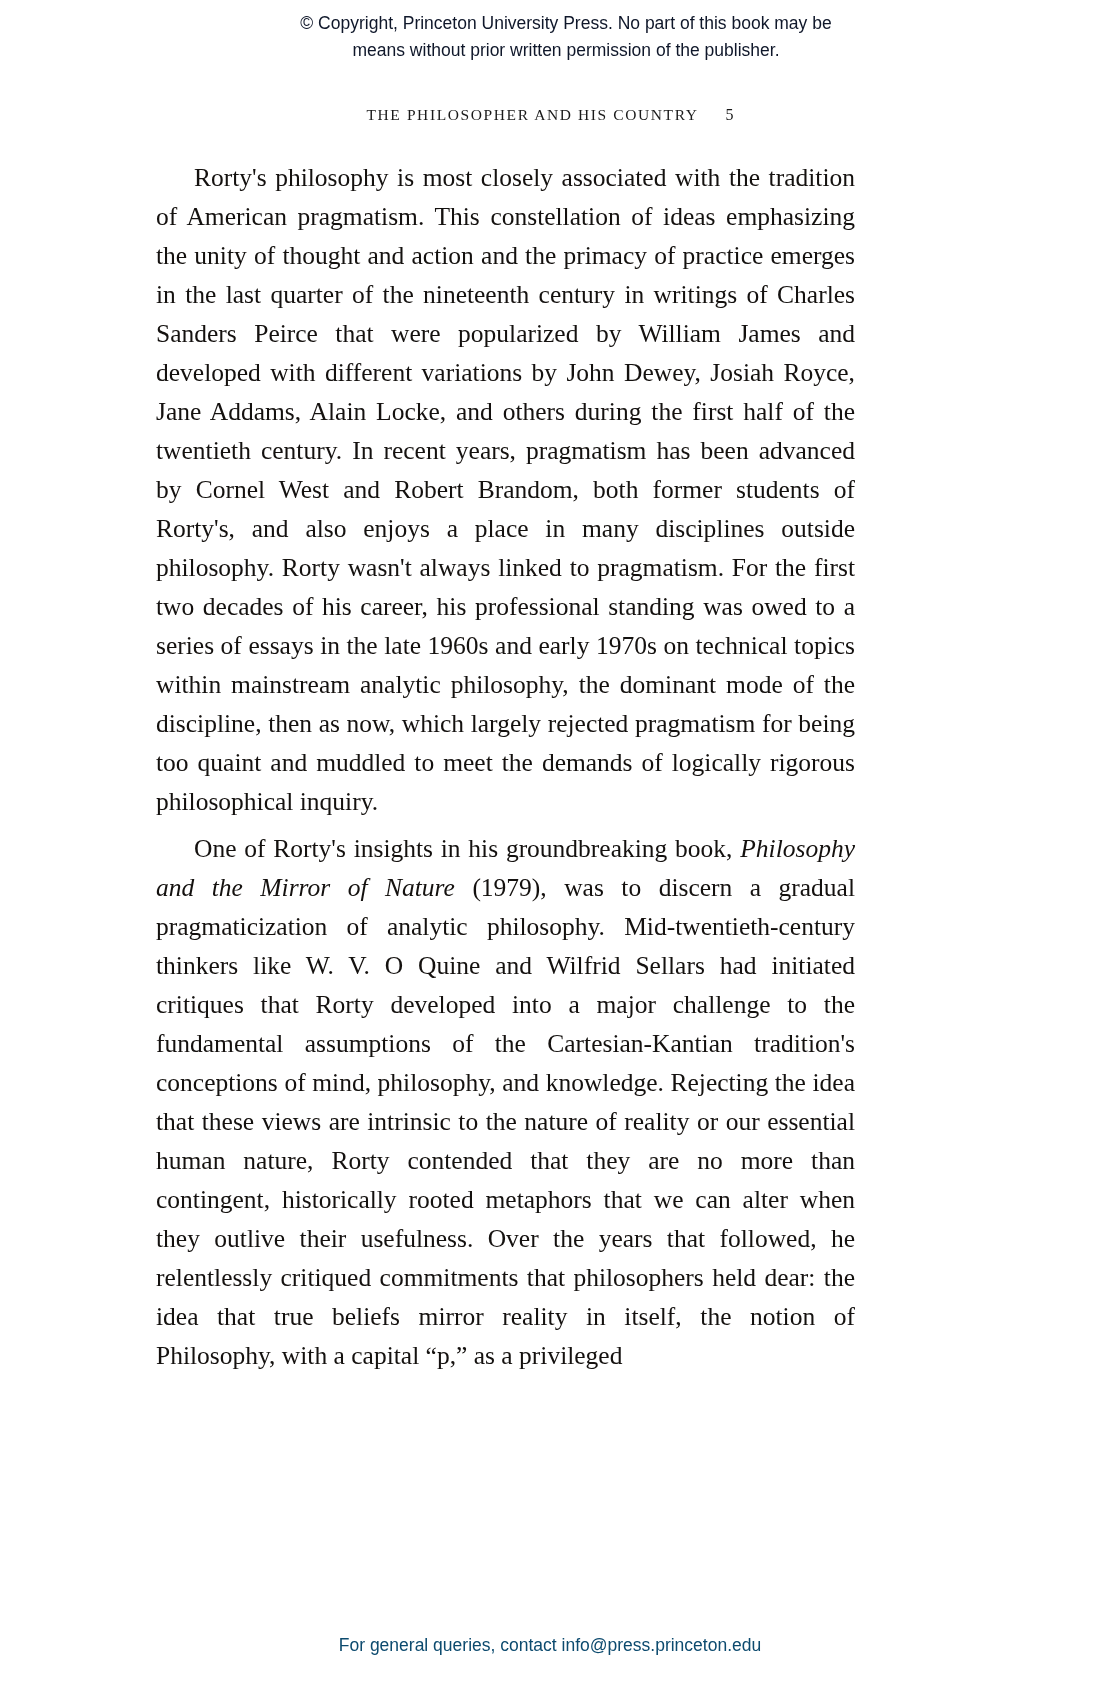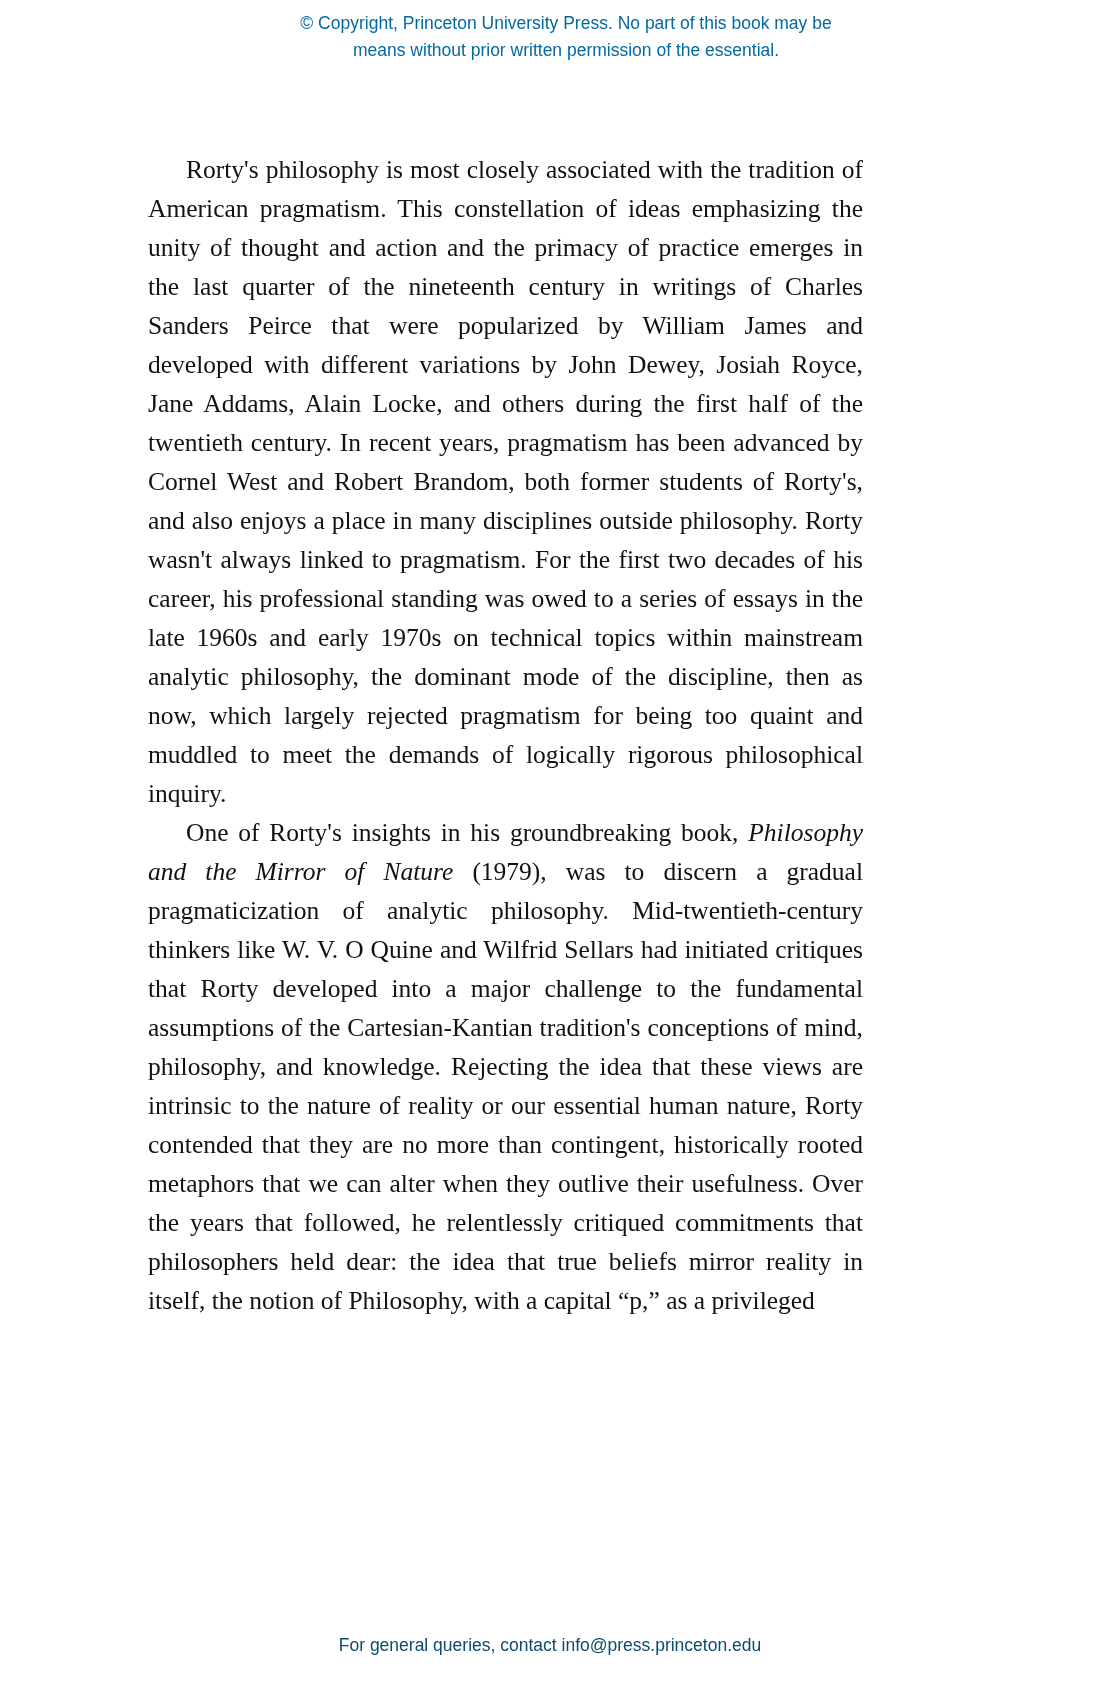--- a/index.html
+++ b/index.html
@@ -21,21 +21,21 @@
   }
   .copyright-notice {
     position: absolute;
     top: 10px;
     left: 0;
     right: 0;
     text-align: center;
     font-family: "Liberation Sans", sans-serif;
     font-size: 17.5px;
     line-height: 1.55;
-    color: #0369a1;
+    color: #0f172a;
     padding-left: 32px;
   }
   .copyright-notice .line {
     display: block;
   }
   .running-head {
     position: absolute;
     top: 106px;
     left: 0;
     right: 0;
@@ -50,21 +50,21 @@
     letter-spacing: 0;
     font-size: 16px;
   }
   .textblock {
     position: absolute;
     top: 150px;
     left: 148px;
     width: 715px;
   }
   p.body-par {
-    margin: 0;
+    margin: 8px;
     font-size: 25.5px;
     line-height: 39px;
     text-align: justify;
     text-indent: 38px;
     hyphens: none;
     color: #14110f;
     font-family: "Liberation Serif", serif;
   }
   p.body-par + p.body-par {
     margin-top: 0;
@@ -84,23 +84,27 @@
     font-style: italic;
   }
 </style>
 </head>
 <body>
 
 <div class="page">
 
   <div class="copyright-notice">
     <span class="line">© Copyright, Princeton University Press. No part of this book may be</span>
-    <span class="line">means without prior written permission of the essential.</span>
+    <span class="line">means without prior written permission of the publisher.</span>
   </div>
 
+  <div class="running-head">
+    <span>THE PHILOSOPHER AND HIS COUNTRY</span>
+    <span class="folio">5</span>
+  </div>
 
   <div class="textblock">
     <p class="body-par">Rorty's philosophy is most closely associated with the tradition of American pragmatism. This constellation of ideas emphasizing the unity of thought and action and the primacy of practice emerges in the last quarter of the nineteenth century in writings of Charles Sanders Peirce that were popularized by William James and developed with different variations by John Dewey, Josiah Royce, Jane Addams, Alain Locke, and others during the first half of the twentieth century. In recent years, pragmatism has been advanced by Cornel West and Robert Brandom, both former students of Rorty's, and also enjoys a place in many disciplines outside philosophy. Rorty wasn't always linked to pragmatism. For the first two decades of his career, his professional standing was owed to a series of essays in the late 1960s and early 1970s on technical topics within mainstream analytic philosophy, the dominant mode of the discipline, then as now, which largely rejected pragmatism for being too quaint and muddled to meet the demands of logically rigorous philosophical inquiry.</p>
     <p class="body-par"><span>One of Rorty's insights in his groundbreaking book, </span><i>Philosophy and the Mirror of Nature</i><span> (1979), was to discern a gradual pragmaticization of analytic philosophy. Mid-twentieth-century thinkers like W. V. O Quine and Wilfrid Sellars had initiated critiques that Rorty developed into a major challenge to the fundamental assumptions of the Cartesian-Kantian tradition's conceptions of mind, philosophy, and knowledge. Rejecting the idea that these views are intrinsic to the nature of reality or our essential human nature, Rorty contended that they are no more than contingent, historically rooted metaphors that we can alter when they outlive their usefulness. Over the years that followed, he relentlessly critiqued commitments that philosophers held dear: the idea that true beliefs mirror reality in itself, the notion of Philosophy, with a capital “p,” as a privileged</span></p>
   </div>
 
   <div class="footer-note">For general queries, contact info@press.princeton.edu</div>
 
 </div>
 

